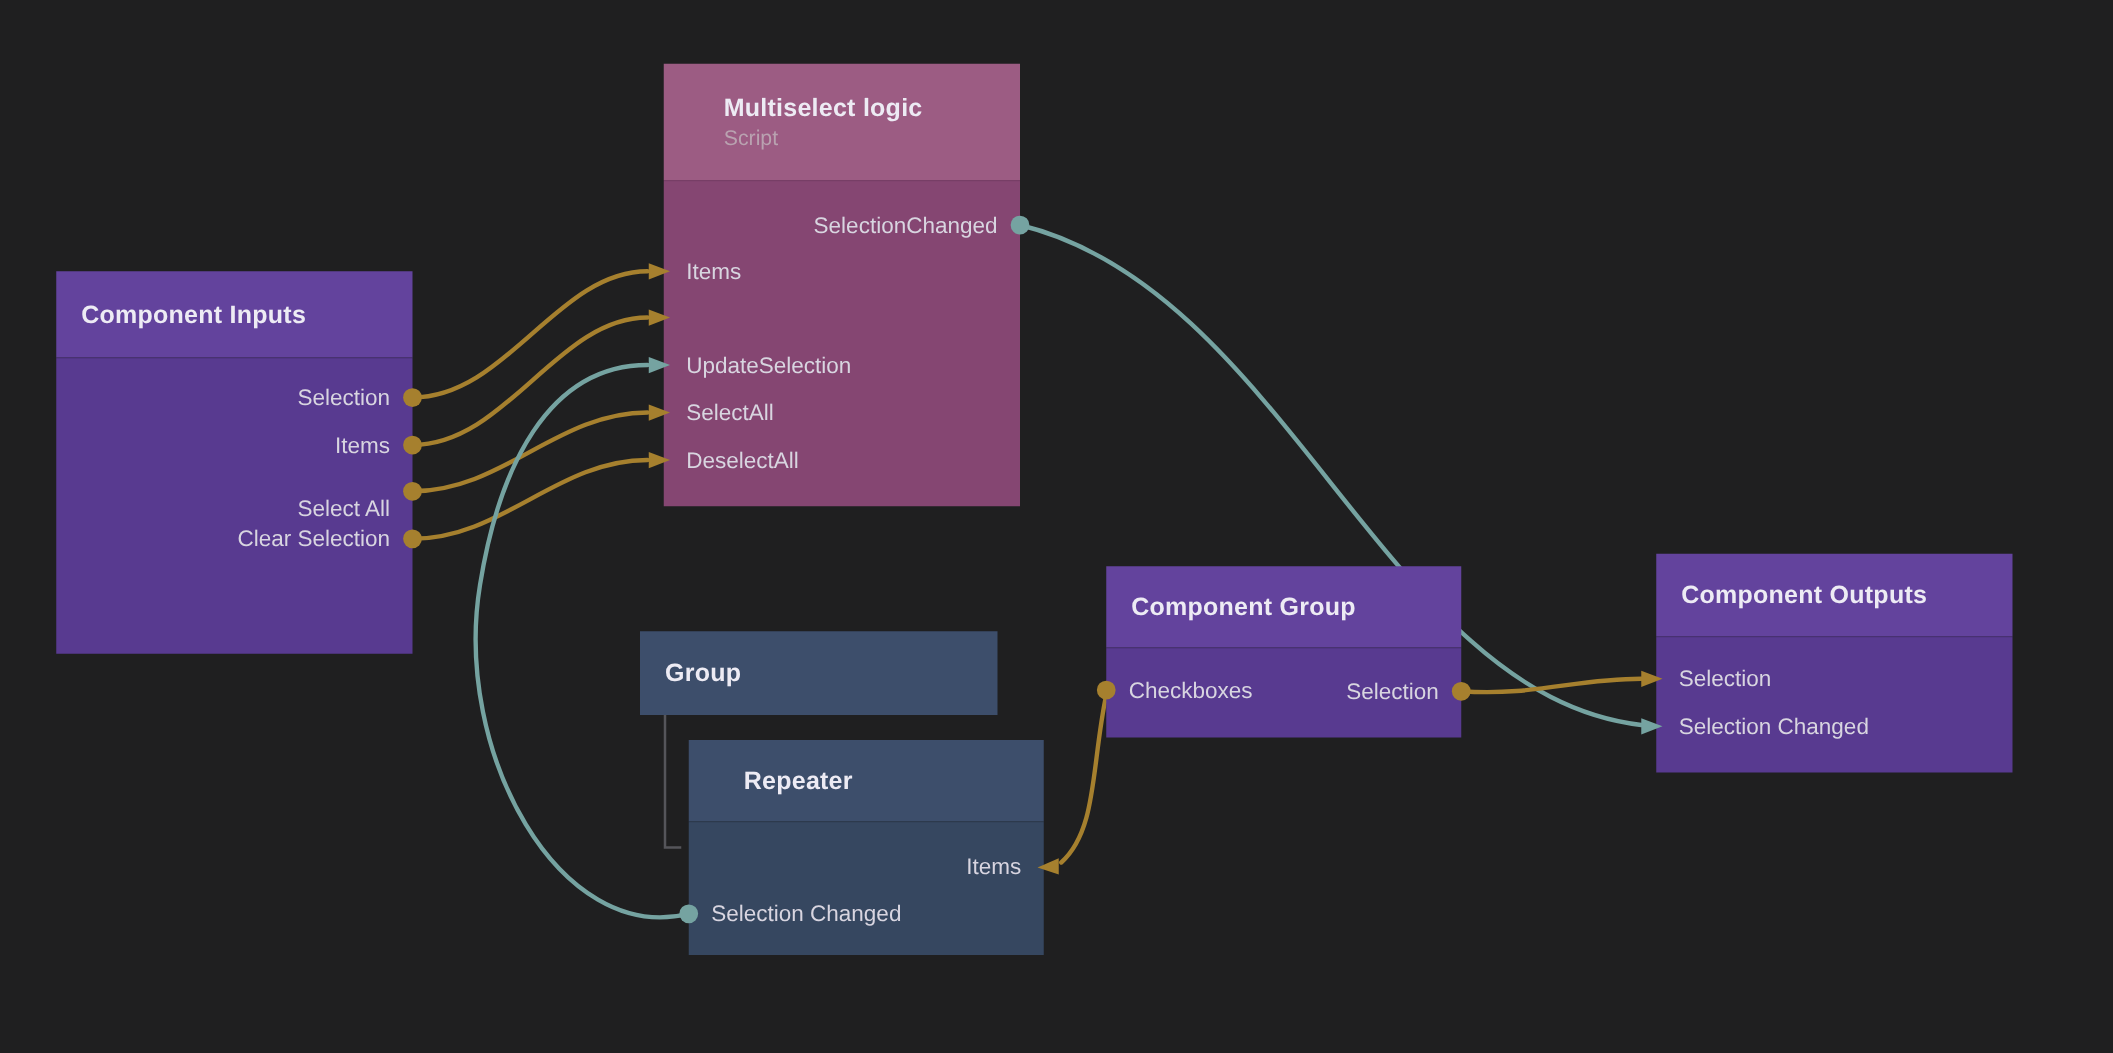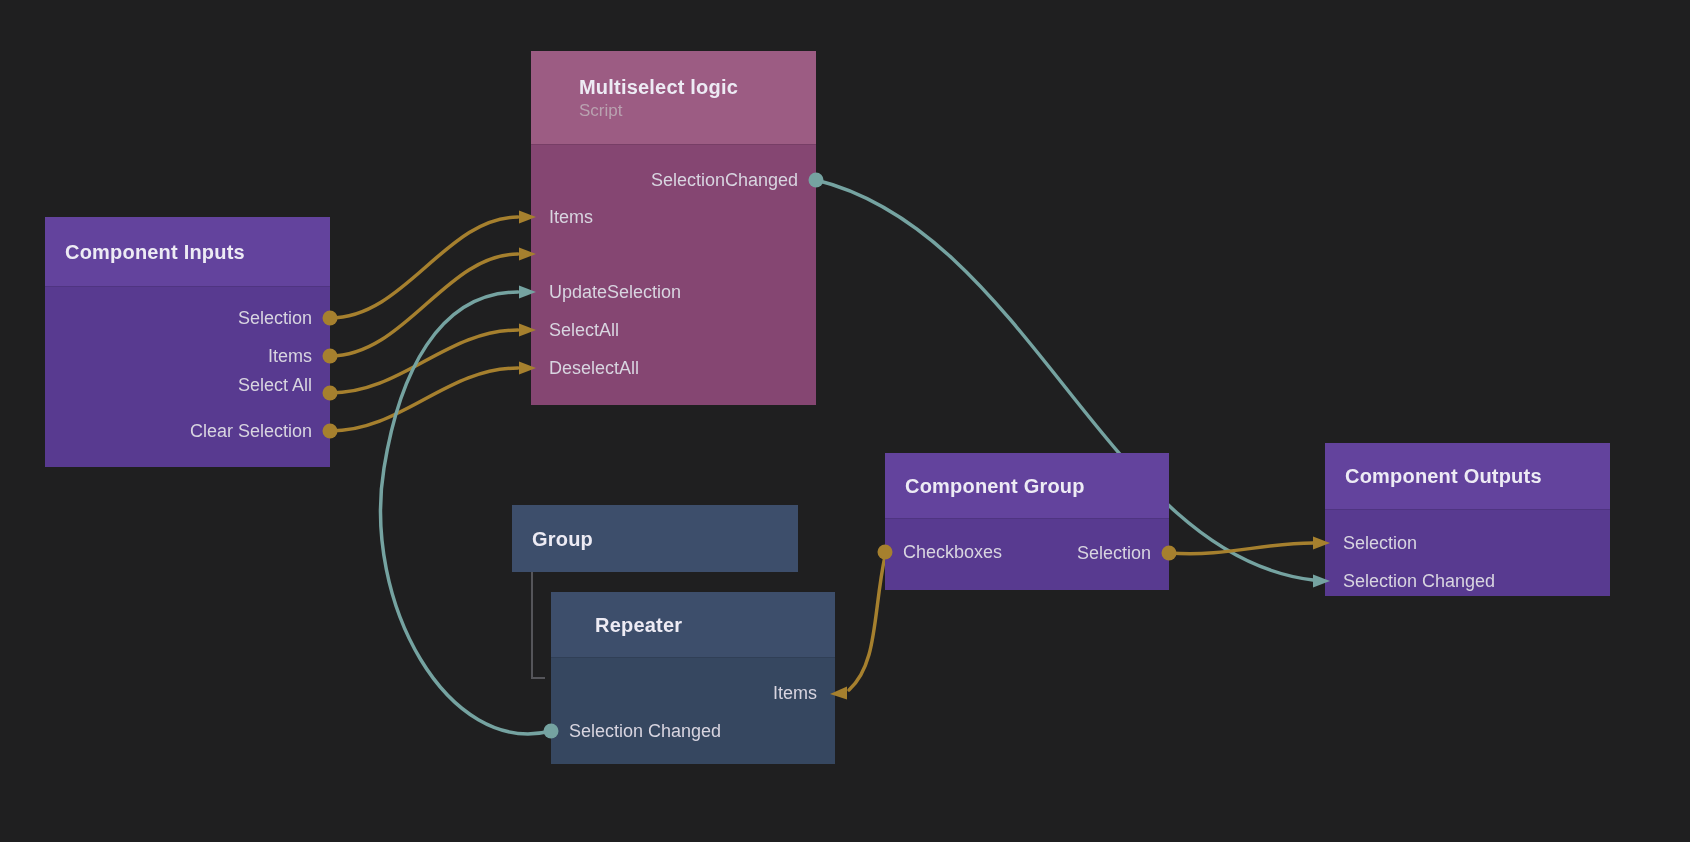--- a/index.html
+++ b/index.html
@@ -49,28 +49,28 @@
           <div class="node-title">Multiselect logic</div>
           <div class="node-subtitle">Script</div>
         </div>
         <div class="node-body" style="top: 93px; background: rgb(133, 70, 114);"></div>
         <div class="port right" style="top: 116px; padding-left: 33px;">SelectionChanged</div>
         <div class="port left" style="top: 153px;">Items</div>
         <div class="port left" style="top: 228px;">UpdateSelection</div>
         <div class="port left" style="top: 266px;">SelectAll</div>
         <div class="port left" style="top: 304px;">DeselectAll</div>
       </div>
-      <div class="node" style="left: 45px; top: 217px; width: 285px; height: 250px;">
+      <div class="node" style="left: 45px; top: 217px; width: 285px; height: 306px;">
         <div class="node-header" style="height: 69px; background: rgb(99, 67, 157);">
           <div class="node-title">Component Inputs</div>
         </div>
         <div class="node-body" style="top: 69px; background: rgb(88, 58, 144);"></div>
         <div class="port right" style="top: 88px;">Selection</div>
         <div class="port right" style="top: 126px;">Items</div>
-        <div class="port right" style="top: 155px; padding-left: 24px;">Select All</div>
+        <div class="port right" style="top: 177px; padding-left: 24px;">Select All</div>
         <div class="port right" style="top: 201px;">Clear Selection</div>
       </div>
       <div class="node" style="left: 512px; top: 505px; width: 286px; height: 67px;">
         <div class="node-header" style="height: 67px; background: rgb(61, 78, 107);">
           <div class="node-title">Group</div>
         </div>
       </div>
       <div class="node" style="left: 551px; top: 592px; width: 284px; height: 172px;">
         <div class="node-header" style="height: 65px; background: rgb(61, 78, 107); padding-left: 44px;">
           <div class="node-title">Repeater</div>
@@ -80,21 +80,21 @@
         <div class="port left" style="top: 126px;">Selection Changed</div>
       </div>
       <div class="node" style="left: 885px; top: 453px; width: 284px; height: 137px;">
         <div class="node-header" style="height: 65px; background: rgb(99, 67, 157);">
           <div class="node-title">Component Group</div>
         </div>
         <div class="node-body" style="top: 65px; background: rgb(88, 58, 144);"></div>
         <div class="port left" style="top: 86px;">Checkboxes</div>
         <div class="port right" style="top: 87px;">Selection</div>
       </div>
-      <div class="node" style="left: 1325px; top: 443px; width: 285px; height: 153px;">
+      <div class="node" style="left: 1325px; top: 443px; width: 285px; height: 175px;">
         <div class="node-header" style="height: 66px; background: rgb(99, 67, 157);">
           <div class="node-title">Component Outputs</div>
         </div>
         <div class="node-body" style="top: 66px; background: rgb(88, 58, 144);"></div>
         <div class="port left" style="top: 87px;">Selection</div>
         <div class="port left" style="top: 125px;">Selection Changed</div>
       </div>
     </div>
   <svg id="ports-layer" class="layer">
       <circle cx="816" cy="180" r="7.5" fill="#75a3a1"></circle>

